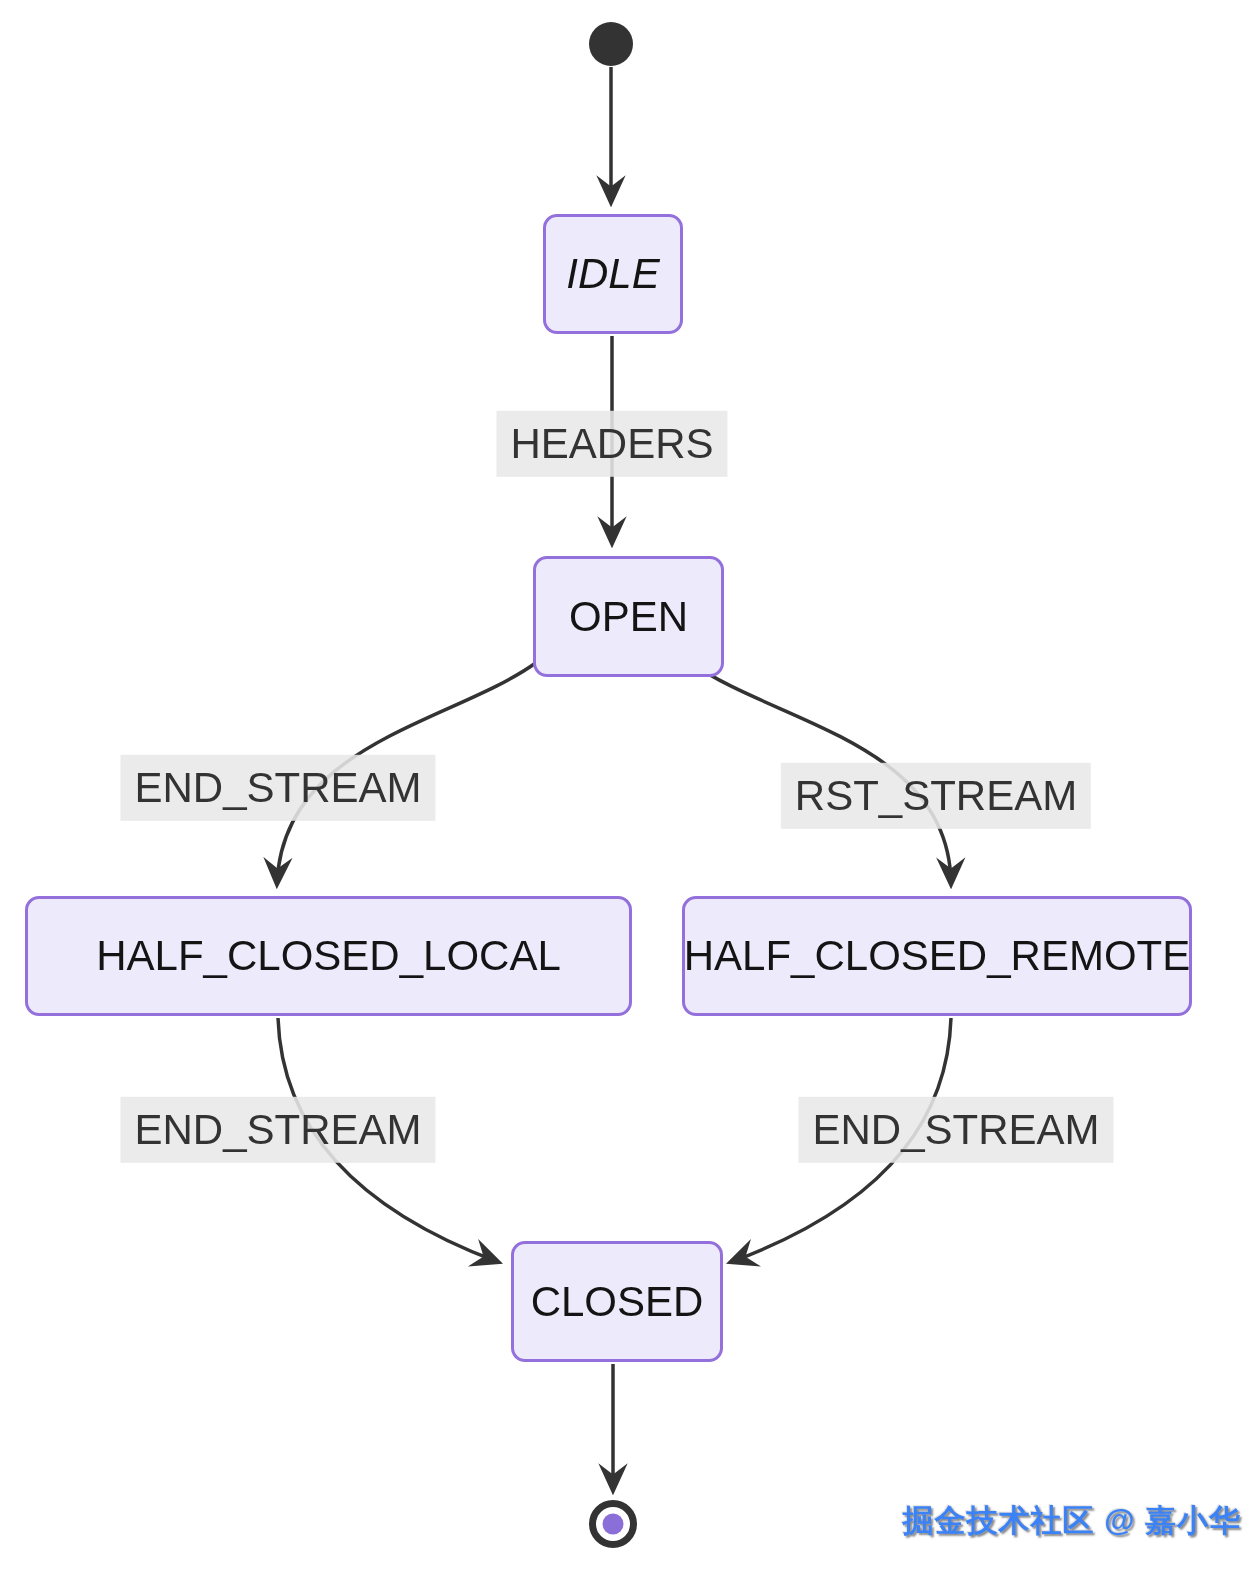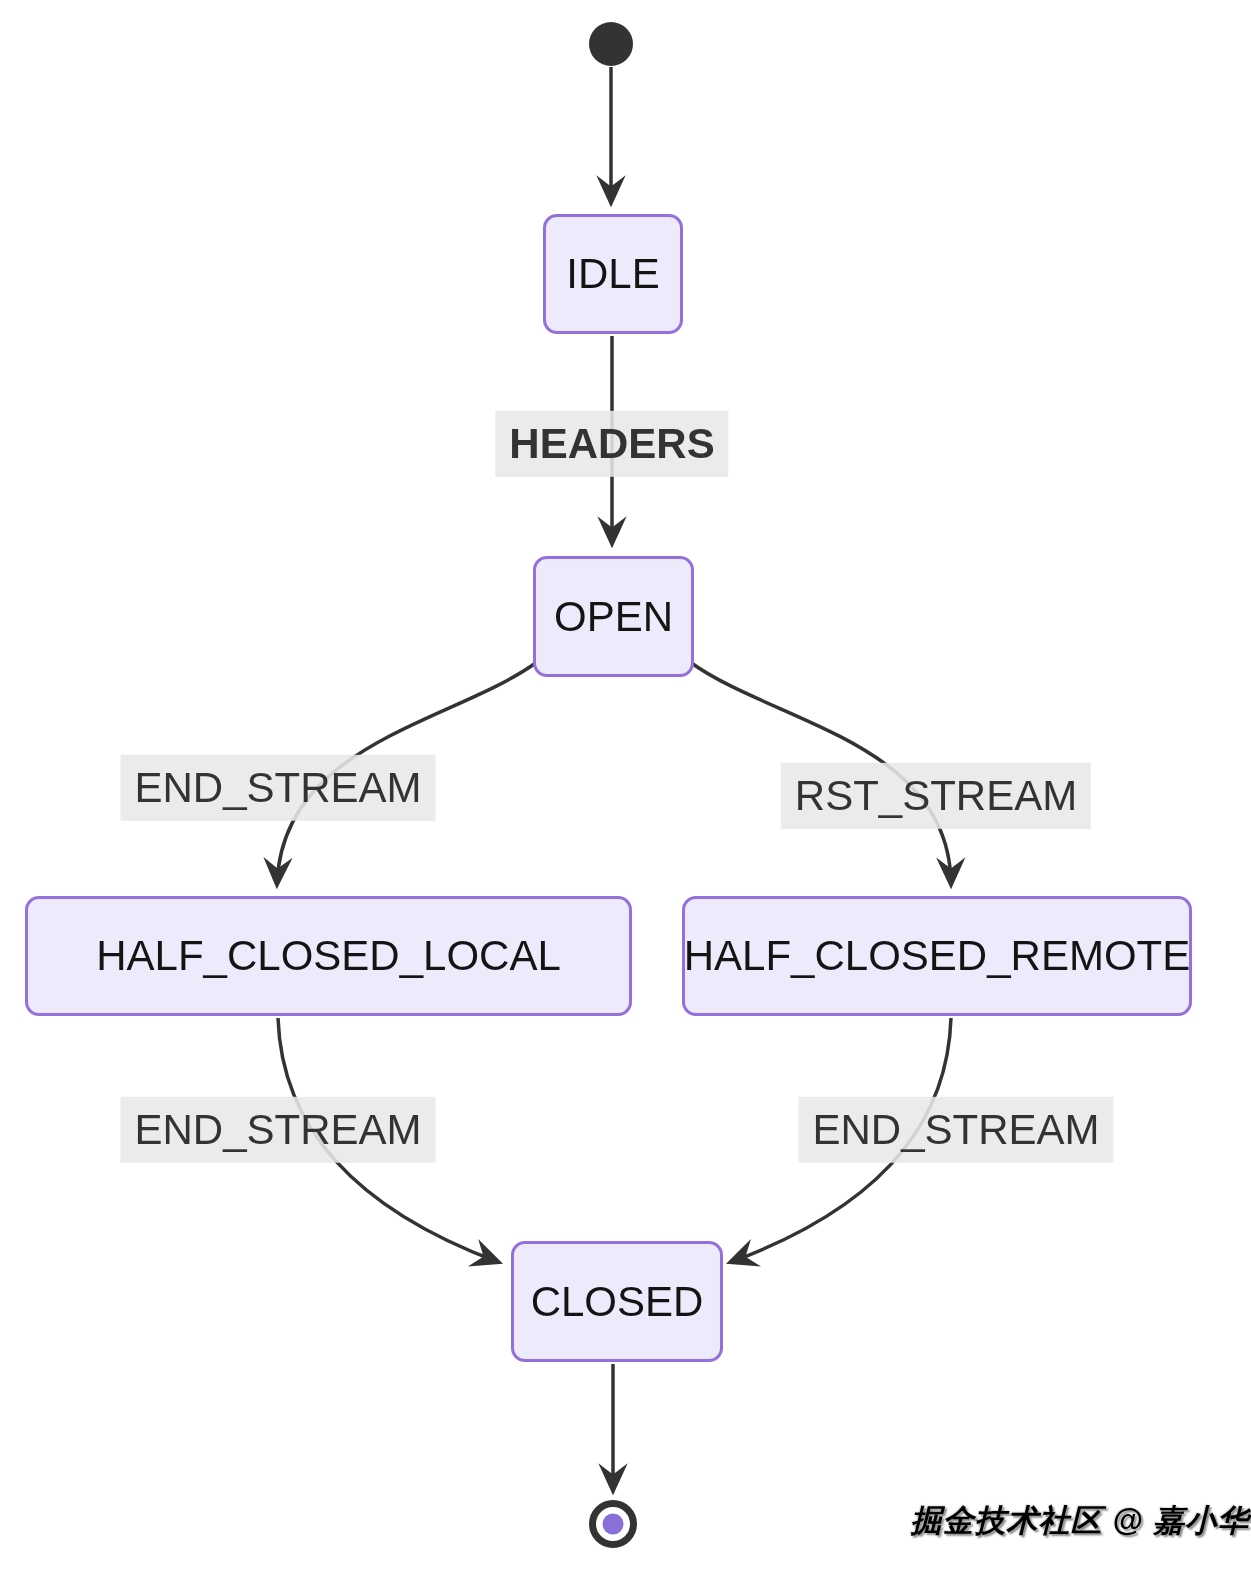--- a/index.html
+++ b/index.html
@@ -34,29 +34,28 @@
     transform: translate(-50%, -50%);
     background: rgba(232,232,232,0.88);
     color: #333333;
     font-size: 42px;
     line-height: 1.2;
     padding: 8px 14px;
     white-space: nowrap;
   }
   .watermark {
     position: absolute;
-    right: 2px;
+    right: 10px;
     top: 1500px;
     font-size: 31px;
     font-weight: bold;
     letter-spacing: 1px;
-    color: #000000;
+    color: #3b82f6;
     text-shadow: 2px 2px 2px rgba(125,125,125,0.9), -1px -1px 1px rgba(170,170,170,0.4);
     white-space: nowrap;
-    font-style: italic;
   }
 </style>
 </head>
 <body>
 
 <div class="canvas">
 
   <svg class="edges-layer" viewBox="0 0 1251 1578" xmlns="http://www.w3.org/2000/svg">
     <defs>
       <marker id="arrow" viewBox="0 0 12 12" refX="10" refY="6" markerWidth="32" markerHeight="32" markerUnits="userSpaceOnUse" orient="auto">
@@ -77,41 +76,41 @@
     <path d="M 278 1018 C 281 1108, 332 1200, 498 1262" fill="none" stroke="#333333" stroke-width="3.5" marker-end="url(#arrow)"></path>
 
     <path d="M 951 1018 C 948 1108, 899 1200, 731 1262" fill="none" stroke="#333333" stroke-width="3.5" marker-end="url(#arrow)"></path>
 
     <path d="M 613 1364 L 613 1490" fill="none" stroke="#333333" stroke-width="3.5" marker-end="url(#arrow)"></path>
 
     <circle cx="613" cy="1524" r="20.5" fill="#ffffff" stroke="#333333" stroke-width="7"></circle>
     <circle cx="613" cy="1524" r="10.5" fill="#8B6FD8"></circle>
   </svg>
 
-  <div class="state" style="left:543px; top:214px; width:140px; height:120px;">
+  <div class="state" style="left:543px; top:214px; width:140px; height:120px;font-style:italic;">
     <span>IDLE</span>
   </div>
 
-  <div class="state" style="left:533px; top:556px; width:161px; height:121px;">
+  <div class="state" style="left:533px; top:556px; width:191px; height:121px;">
     <span>OPEN</span>
   </div>
 
   <div class="state" style="left:25px; top:896px; width:607px; height:120px;">
     <span>HALF_CLOSED_LOCAL</span>
   </div>
 
   <div class="state" style="left:682px; top:896px; width:510px; height:120px;text-align:center;">
     <span>HALF_CLOSED_REMOTE</span>
   </div>
 
   <div class="state" style="left:511px; top:1241px; width:212px; height:121px;text-align:right;">
     <span>CLOSED</span>
   </div>
 
-  <div class="edge-label" style="left:612px; top:444px;font-weight:bold;">HEADERS</div>
+  <div class="edge-label" style="left:612px; top:444px;">HEADERS</div>
 
   <div class="edge-label" style="left:278px; top:788px;">END_STREAM</div>
 
   <div class="edge-label" style="left:936px; top:788px;margin-top:8px;">RST_STREAM</div>
 
   <div class="edge-label" style="left:278px; top:1130px;">END_STREAM</div>
 
   <div class="edge-label" style="left:956px; top:1130px;">END_STREAM</div>
 
   <div class="watermark">掘金技术社区 @ 嘉小华</div>

